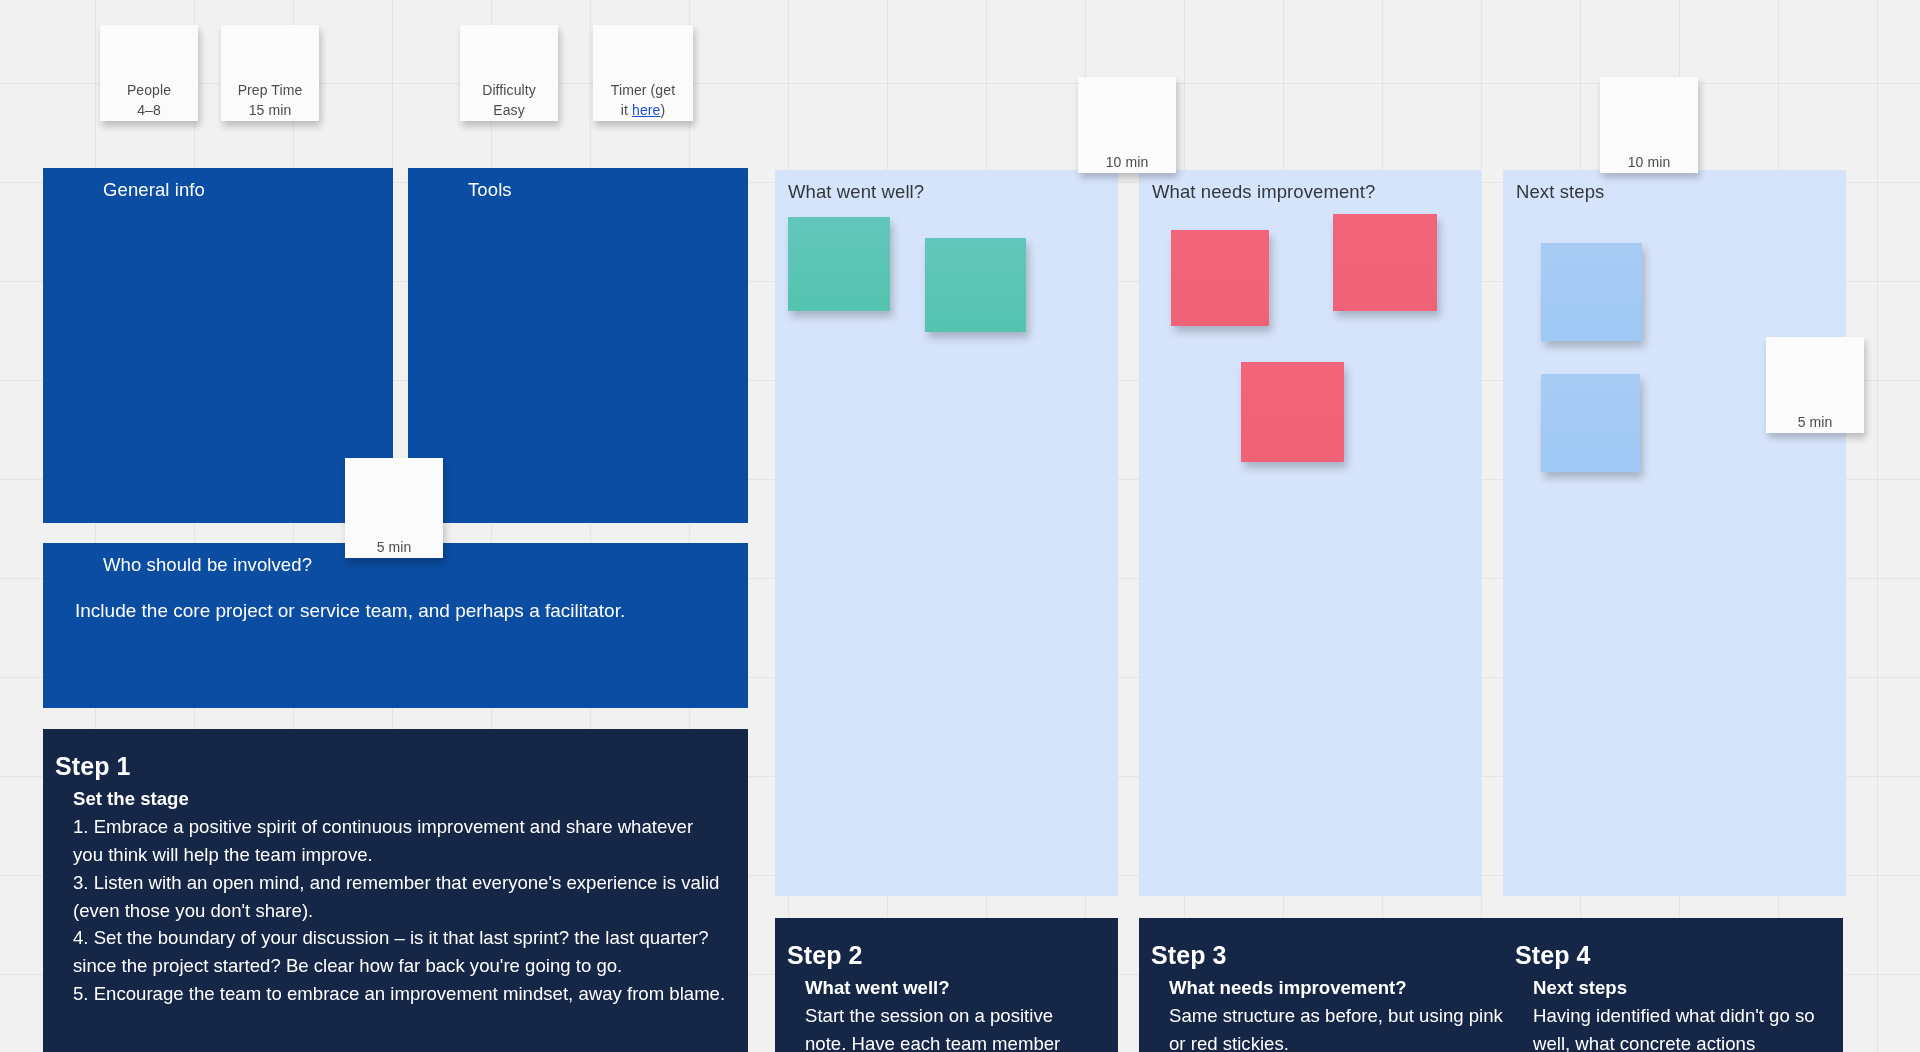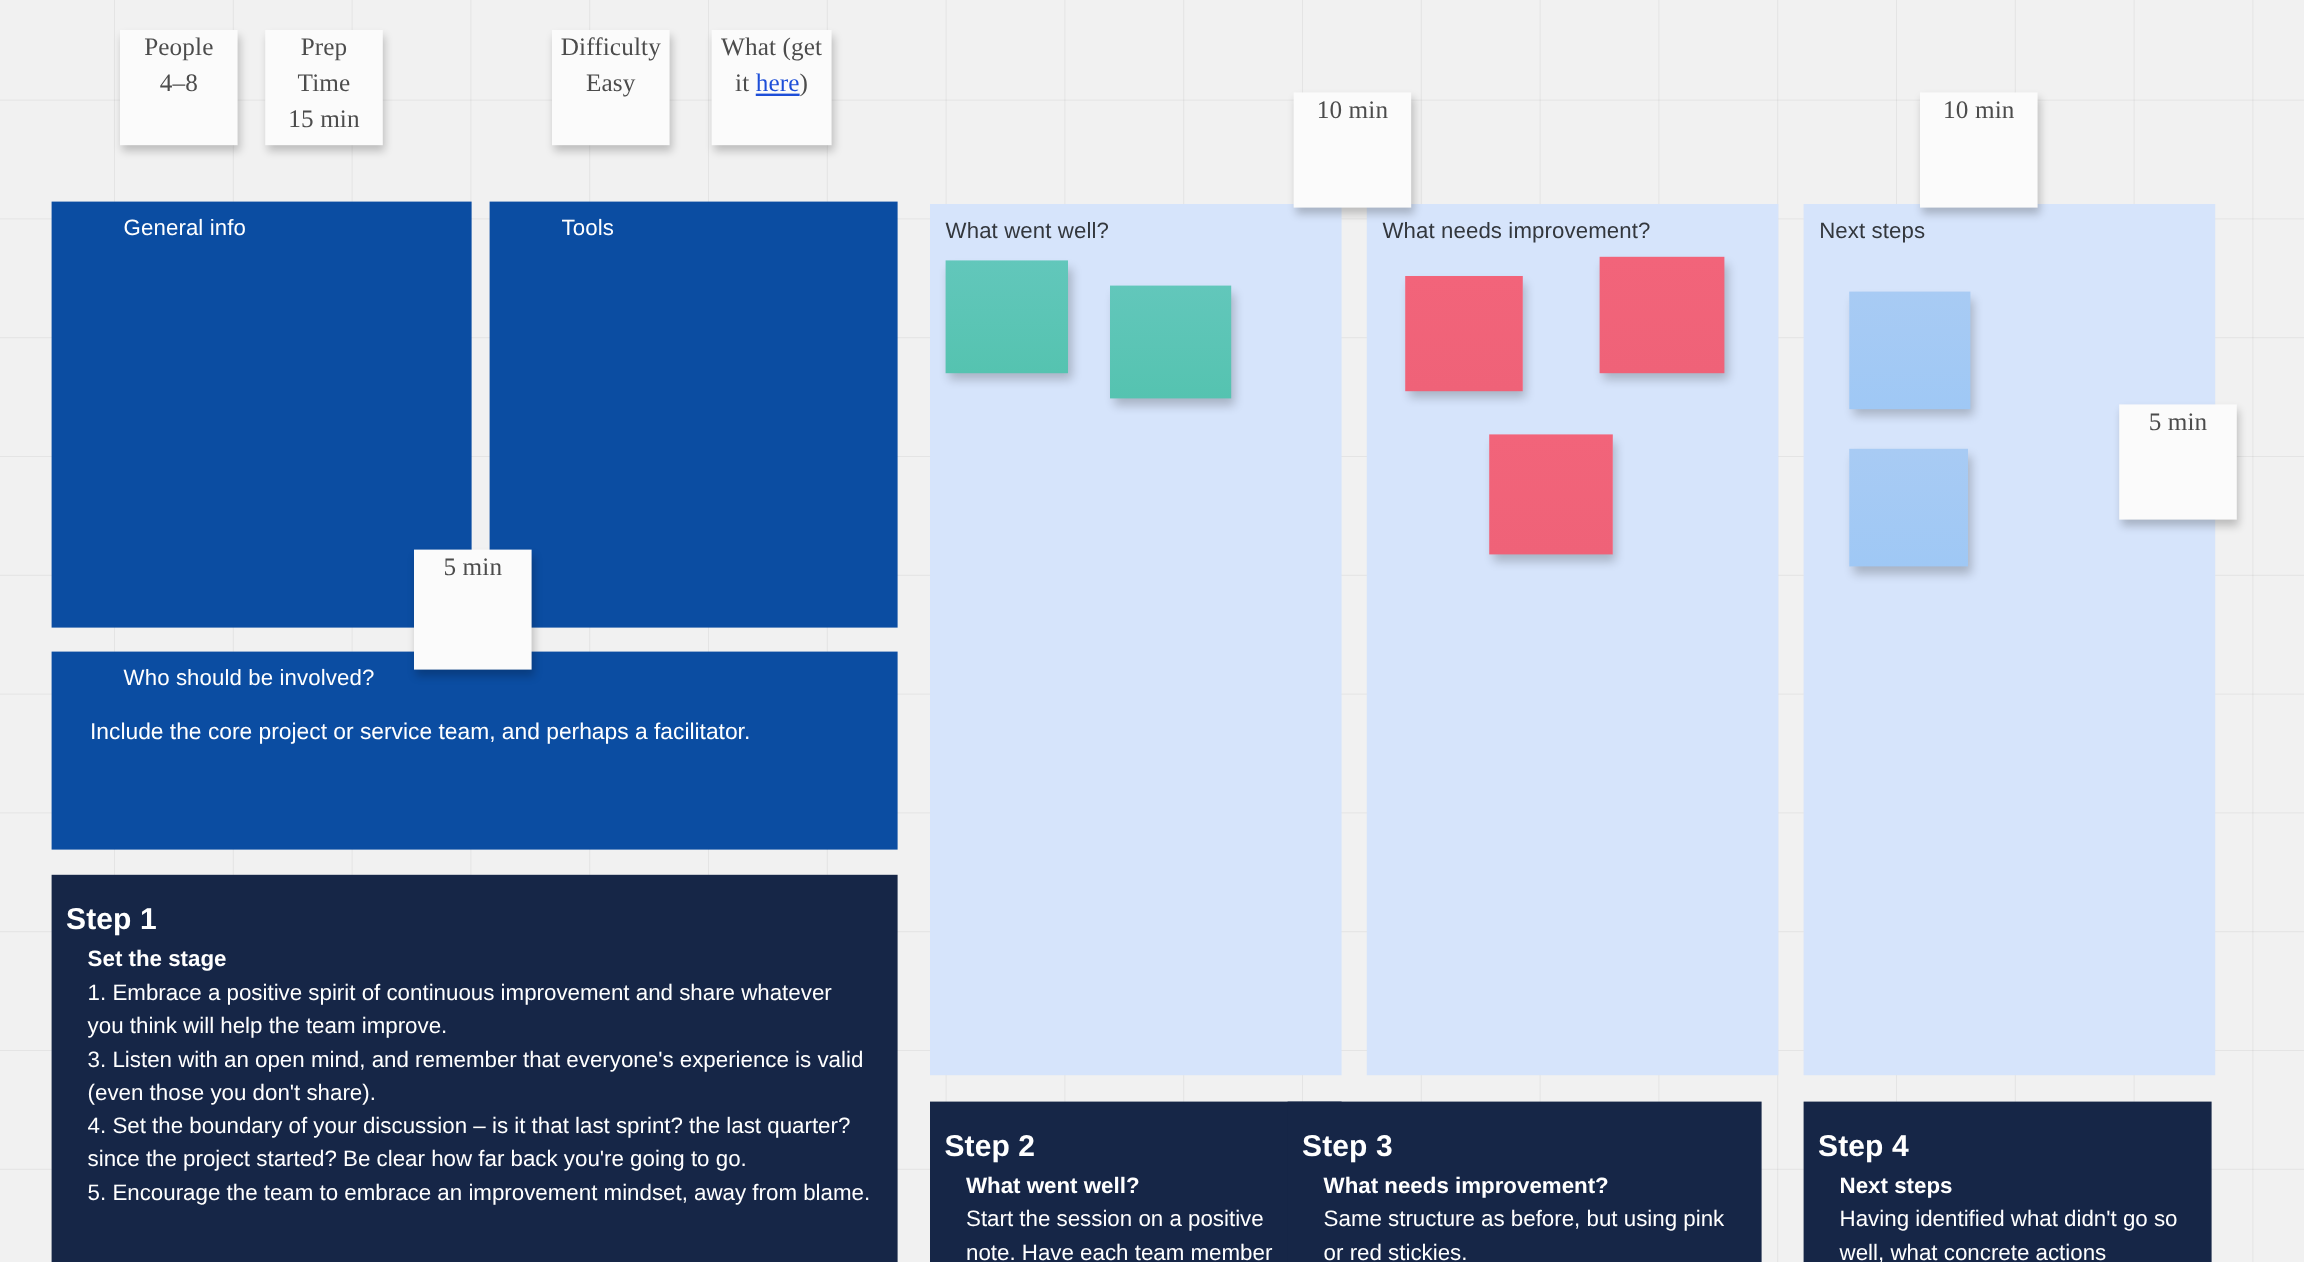--- a/index.html
+++ b/index.html
@@ -22,29 +22,28 @@
     background-size: 99px 99px;
     background-position: -4px -16px;
   }
 
   
   .sticky {
     position: absolute;
     background: #fbfbfb;
     box-shadow: 2px 5px 7px rgba(0,0,0,0.22);
     display: flex;
-    align-items: flex-start;
+    align-items: flex-end;
     justify-content: center;
     text-align: center;
     color: #4c4c4c;
-    font-size: 21px;
+    font-size: 14px;
     line-height: 1.42;
     letter-spacing: .1px;
     z-index: 40;
-    font-family: Liberation Serif, serif;
   }
   .sticky .l1, .sticky .l2 { display: block; }
   .sticky-inner { padding: 0 6px; }
 
   .link {
     color: #1d4ed8;
     text-decoration: underline;
   }
 
   
@@ -149,21 +148,21 @@
 
   <div class="sticky" style="left:460px; top:25px; width:98px; height:96px;">
     <div class="sticky-inner">
       <span class="l1">Difficulty</span>
       <span class="l2">Easy</span>
     </div>
   </div>
 
   <div class="sticky" style="left:593px; top:25px; width:100px; height:96px;">
     <div class="sticky-inner">
-      <span class="l1">What (get</span>
+      <span class="l1">Timer (get</span>
       <span class="l2"><span>it </span><a class="link" href="#">here</a><span>)</span></span>
     </div>
   </div>
 
   <div class="sticky" style="left:1078px; top:77px; width:98px; height:96px;">
     <span>10 min</span>
   </div>
 
   <div class="sticky" style="left:1600px; top:77px; width:98px; height:96px;">
     <span>10 min</span>
@@ -217,21 +216,21 @@
     </div>
   </div>
 
   <div class="panel-light" style="left:1139px; top:170px; width:343px; height:726px;">
     <div class="panel-title">What needs improvement?</div>
     <div class="note note-pink" style="left:32px; top:60px; width:98px; height:96px;"></div>
     <div class="note note-pink" style="left:194px; top:44px; width:104px; height:97px;"></div>
     <div class="note note-pink" style="left:102px; top:192px; width:103px; height:100px;"></div>
   </div>
 
-  <div class="panel-dark" style="left:1073px; top:918px; width:395px; height:134px;">
+  <div class="panel-dark" style="left:1139px; top:918px; width:395px; height:134px;">
 
     <div class="panel-title">Step 3</div>
     <div class="panel-body">
       <p><b>What needs improvement?</b></p>
       <p>Same structure as before, but using pink or red stickies.</p>
     </div>
   </div>
 
   <div class="panel-light" style="left:1503px; top:170px; width:343px; height:726px;">
     <div class="panel-title">Next steps</div>

